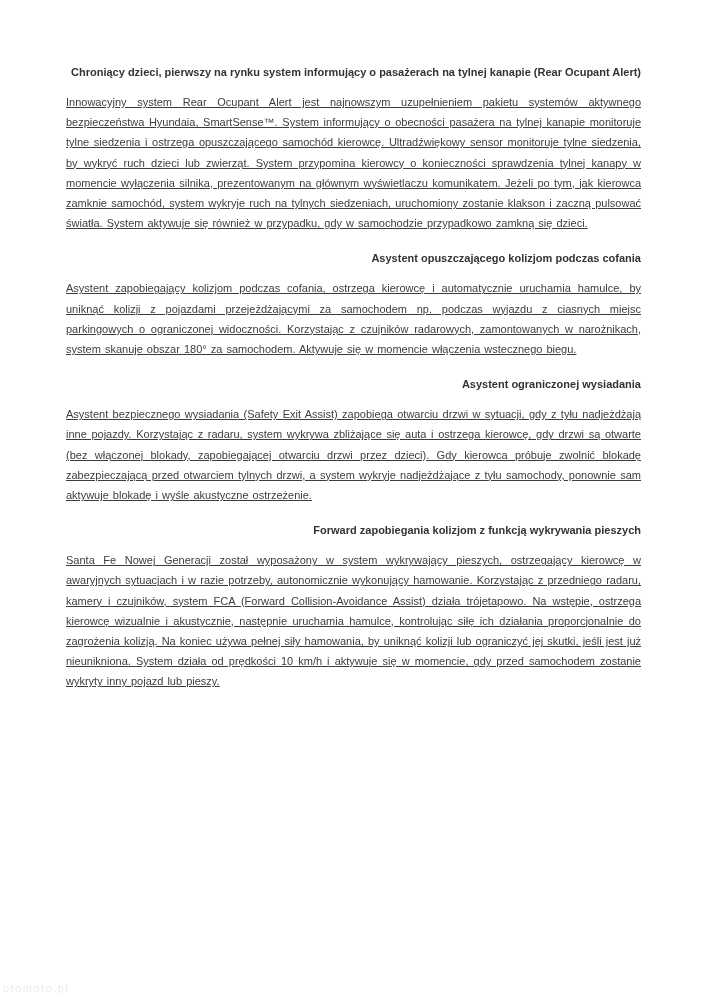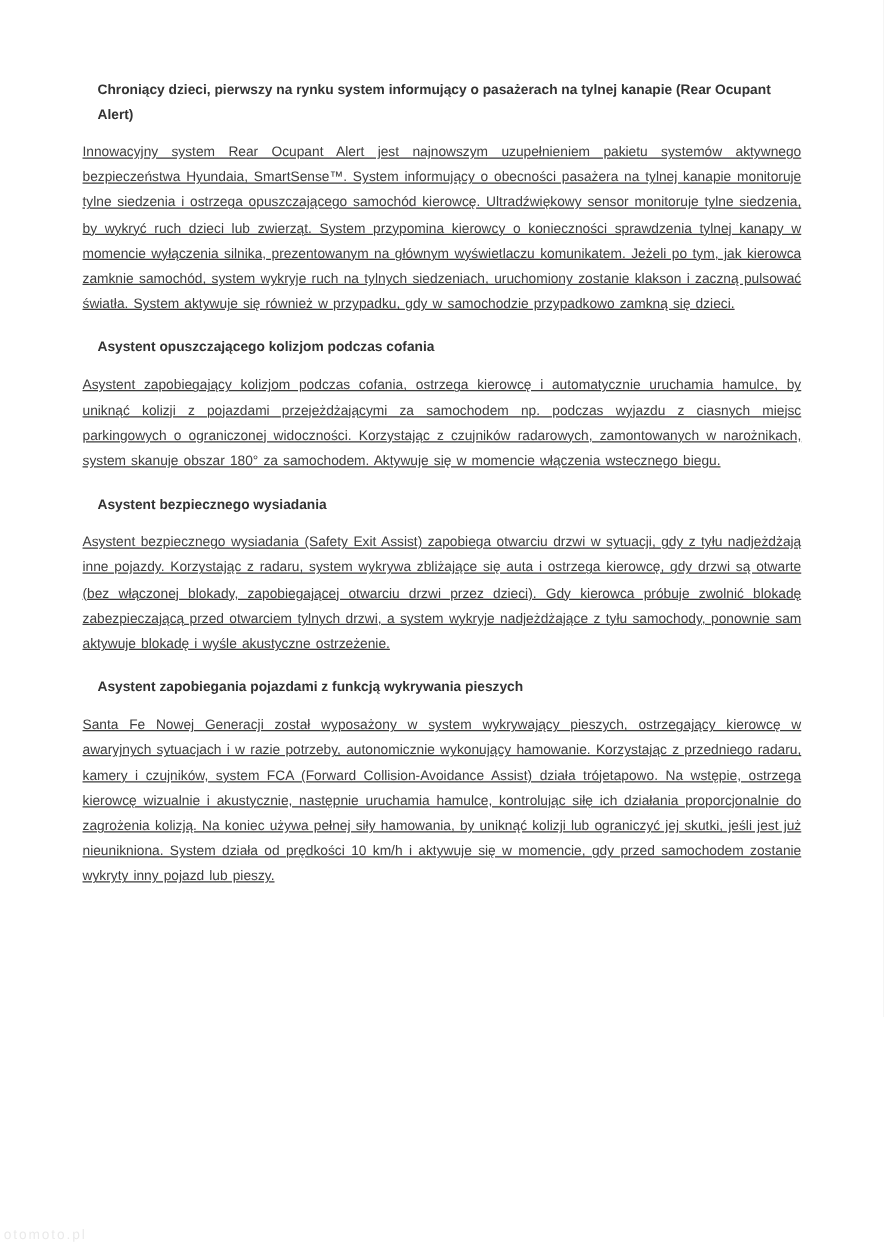--- a/index.html
+++ b/index.html
@@ -17,22 +17,22 @@
     padding: 62px 66px 40px 66px;
     font-family: "Liberation Sans", sans-serif;
     color: #3c3c3c;
     overflow: hidden;
   }
   .section-heading {
     font-size: 11px;
     font-weight: bold;
     line-height: 20px;
     color: #333333;
-    margin: 15px 0 10px 12px;
-    text-align: left;
+    margin: 15px 0 10px 0;
+    text-align: right;
   }
   .section-heading.first {
     margin-top: 0;
   }
   .section-paragraph {
     font-size: 11px;
     line-height: 20.2px;
     text-align: justify;
     color: #3d3d3d;
     margin: 0 0 9px 0;
@@ -58,24 +58,24 @@
     <h2 class="section-heading first">Chroniący dzieci, pierwszy na rynku system informujący o pasażerach na tylnej kanapie (Rear Ocupant Alert)</h2>
     <p class="section-paragraph">Innowacyjny system Rear Ocupant Alert jest najnowszym uzupełnieniem pakietu systemów aktywnego bezpieczeństwa Hyundaia, SmartSense™. System informujący o obecności pasażera na tylnej kanapie monitoruje tylne siedzenia i ostrzega opuszczającego samochód kierowcę. Ultradźwiękowy sensor monitoruje tylne siedzenia, by wykryć ruch dzieci lub zwierząt. System przypomina kierowcy o konieczności sprawdzenia tylnej kanapy w momencie wyłączenia silnika, prezentowanym na głównym wyświetlaczu komunikatem. Jeżeli po tym, jak kierowca zamknie samochód, system wykryje ruch na tylnych siedzeniach, uruchomiony zostanie klakson i zaczną pulsować światła. System aktywuje się również w przypadku, gdy w samochodzie przypadkowo zamkną się dzieci.</p>
   </div>
 
   <div class="section">
     <h2 class="section-heading">Asystent opuszczającego kolizjom podczas cofania</h2>
     <p class="section-paragraph">Asystent zapobiegający kolizjom podczas cofania, ostrzega kierowcę i automatycznie uruchamia hamulce, by uniknąć kolizji z pojazdami przejeżdżającymi za samochodem np. podczas wyjazdu z ciasnych miejsc parkingowych o ograniczonej widoczności. Korzystając z czujników radarowych, zamontowanych w narożnikach, system skanuje obszar 180° za samochodem. Aktywuje się w momencie włączenia wstecznego biegu.</p>
   </div>
 
   <div class="section">
-    <h2 class="section-heading">Asystent bezpiecznego wysiadania</h2>
+    <h2 class="section-heading">Asystent ograniczonej wysiadania</h2>
     <p class="section-paragraph">Asystent bezpiecznego wysiadania (Safety Exit Assist) zapobiega otwarciu drzwi w sytuacji, gdy z tyłu nadjeżdżają inne pojazdy. Korzystając z radaru, system wykrywa zbliżające się auta i ostrzega kierowcę, gdy drzwi są otwarte (bez włączonej blokady, zapobiegającej otwarciu drzwi przez dzieci). Gdy kierowca próbuje zwolnić blokadę zabezpieczającą przed otwarciem tylnych drzwi, a system wykryje nadjeżdżające z tyłu samochody, ponownie sam aktywuje blokadę i wyśle akustyczne ostrzeżenie.</p>
   </div>
 
   <div class="section">
-    <h2 class="section-heading">Asystent zapobiegania pojazdami z funkcją wykrywania pieszych</h2>
+    <h2 class="section-heading">Forward zapobiegania kolizjom z funkcją wykrywania pieszych</h2>
     <p class="section-paragraph">Santa Fe Nowej Generacji został wyposażony w system wykrywający pieszych, ostrzegający kierowcę w awaryjnych sytuacjach i w razie potrzeby, autonomicznie wykonujący hamowanie. Korzystając z przedniego radaru, kamery i czujników, system FCA (Forward Collision-Avoidance Assist) działa trójetapowo. Na wstępie, ostrzega kierowcę wizualnie i akustycznie, następnie uruchamia hamulce, kontrolując siłę ich działania proporcjonalnie do zagrożenia kolizją. Na koniec używa pełnej siły hamowania, by uniknąć kolizji lub ograniczyć jej skutki, jeśli jest już nieunikniona. System działa od prędkości 10 km/h i aktywuje się w momencie, gdy przed samochodem zostanie wykryty inny pojazd lub pieszy.</p>
   </div>
 
   <div class="watermark">otomoto.pl</div>
 
 </div>
 
 </body></html>

